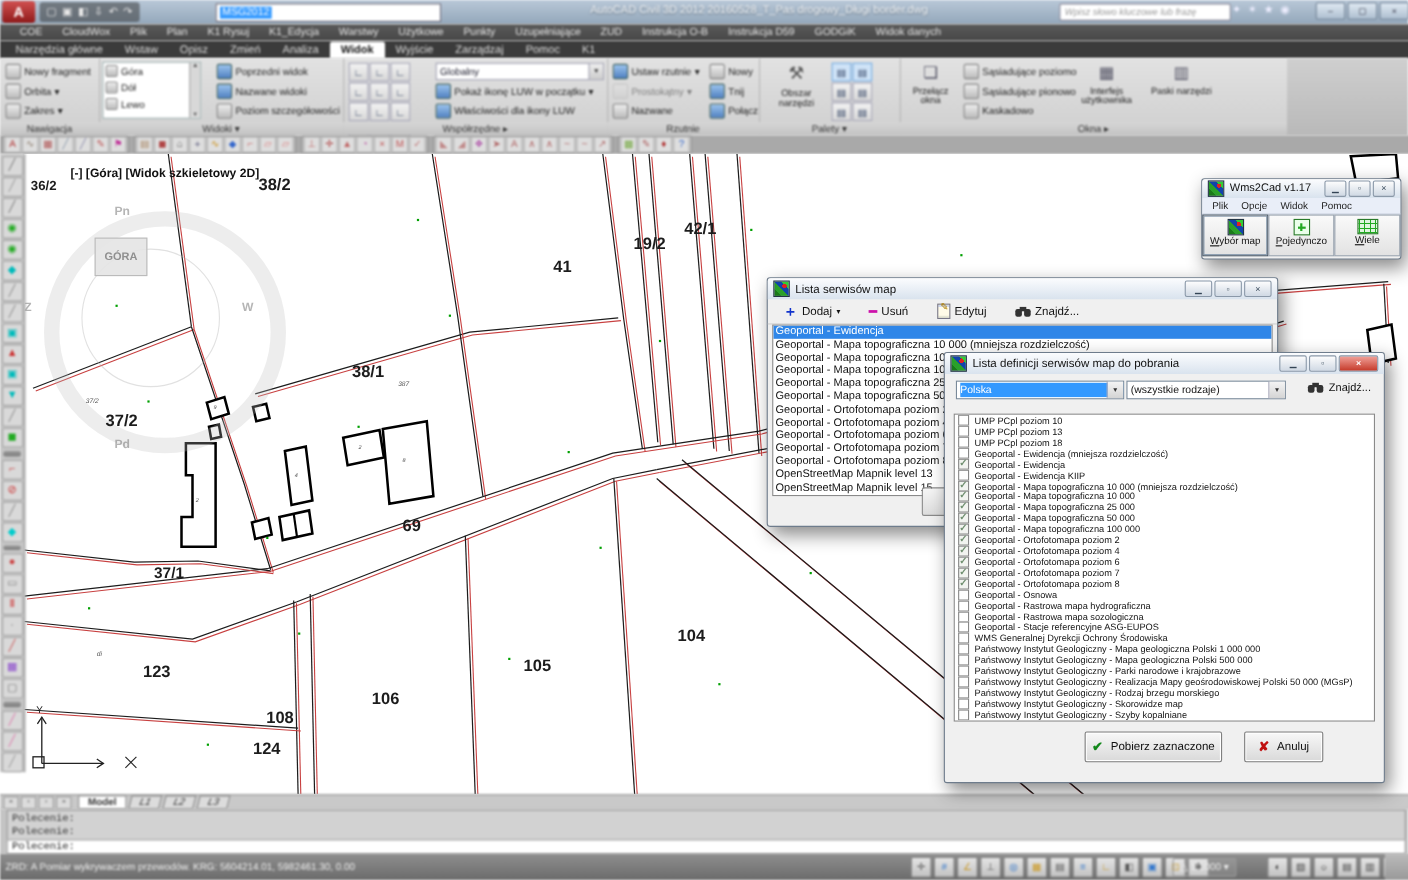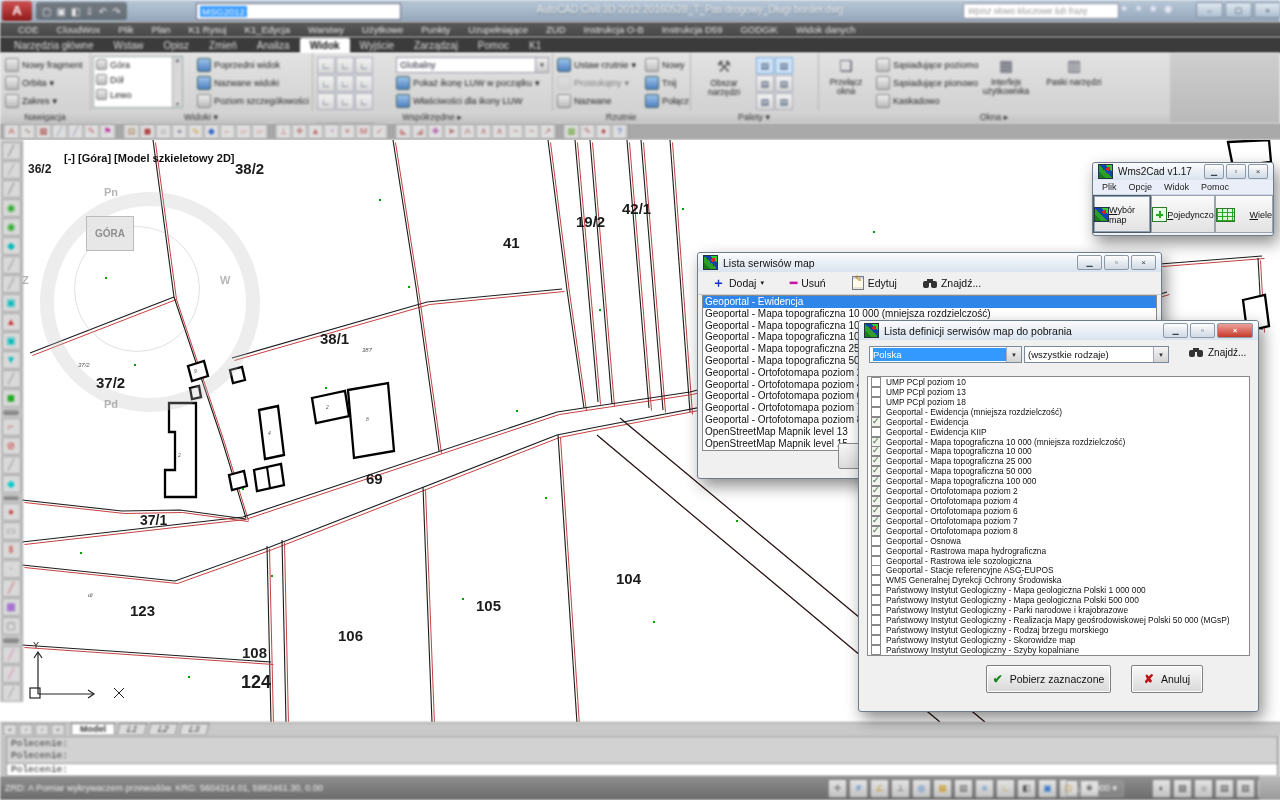--- a/index.html
+++ b/index.html
@@ -108,21 +108,21 @@
   .binoc{position:relative;display:inline-block;width:14px;height:9px;flex:none;
          background:linear-gradient(#333,#333) 4px 0/6px 4px no-repeat;}
   .binoc::before,.binoc::after{content:"";position:absolute;top:2px;width:6px;height:7px;background:#333;border-radius:2px;}
   .binoc::before{left:0;} .binoc::after{right:0;}
   
   #wmswin .menu{height:14px;background:#e9eef8;border-bottom:1px solid #cdd5e2;display:flex;gap:2px;
                 align-items:center;padding-left:4px;font-size:9px;color:#222;}
   #wmswin .menu span{padding:0 5px;}
   #wms-buttons{display:flex;height:38px;}
   .wmsbtn{flex:1;border:1px solid #9aa4b0;background:linear-gradient(#fafafa,#e2e2e2);margin:0;
-          display:flex;flex-direction:row;align-items:center;justify-content:space-between;padding:3px 0 2px;font-size:9px;color:#111;}
+          display:flex;flex-direction:column;align-items:center;padding:3px 0 2px;font-size:9px;color:#111;}
   .wmsbtn.sel{border:1px solid #4b5a6a;box-shadow:inset 0 0 0 1px #8fa0b2;}
   .ico-single{width:13px;height:13px;border:1px solid #2a7a2a;background:
       linear-gradient(#2a2,#2a2) center/7px 2px no-repeat,
       linear-gradient(#2a2,#2a2) center/2px 7px no-repeat,#eaffea;}
   .ico-multi{width:17px;height:12px;border:1px solid #2a7a2a;background:
       repeating-linear-gradient(0deg,#2a2 0 1px,transparent 1px 4px),
       repeating-linear-gradient(90deg,#2a2 0 1px,transparent 1px 5px),#dff5df;}
   
   #dlg1-toolbar{height:22px;display:flex;align-items:center;gap:26px;padding-left:14px;font-size:10.5px;color:#111;
                 border-bottom:1px solid #d0d0d0;}
@@ -518,39 +518,39 @@
         <rect x="1071" y="201" width="2" height="2" fill="#00a000"></rect>
         <rect x="58" y="412" width="2" height="2" fill="#00a000"></rect>
       </svg>
     <div id="compass" class="abs"></div>
     <div id="compass-inner" class="abs"></div>
     <div id="gora-box" class="abs">GÓRA</div>
     <div class="cmp" style="left:82px;top:46px;">Pn</div>
     <div class="cmp" style="left:82px;top:258px;">Pd</div>
     <div class="cmp" style="left:198px;top:134px;">W</div>
     <div class="cmp" style="left:0px;top:134px;">Z</div>
-    <div id="vplabel" class="abs">[-] [Góra] [Model szkieletowy 2D]</div>
+    <div id="vplabel" class="abs">[-] [Góra] [Widok szkieletowy 2D]</div>
     <div id="maplabels">
         <div class="maplabel" style="left: 6px; top: 22px; font-size: 12px;">36/2</div>
         <div class="maplabel" style="left: 213px; top: 20px; font-size: 15px;">38/2</div>
         <div class="maplabel" style="left: 600px; top: 60px; font-size: 15px;">42/1</div>
         <div class="maplabel" style="left: 554px; top: 73px; font-size: 15px;">19/2</div>
         <div class="maplabel" style="left: 460px; top: 94px; font-size: 15px; margin-left: 21px;">41</div>
         <div class="maplabel" style="left: 298px; top: 190px; font-size: 15px;">38/1</div>
         <div class="maplabel tiny" style="left: 340px; top: 207px; font-size: 6px;">387</div>
         <div class="maplabel tiny" style="left: 56px; top: 222px; font-size: 6px;">37/2</div>
         <div class="maplabel" style="left: 74px; top: 234px; font-size: 15px;">37/2</div>
         <div class="maplabel" style="left: 118px; top: 372px; font-size: 14px;">37/1</div>
         <div class="maplabel" style="left: 344px; top: 330px; font-size: 15px;">69</div>
         <div class="maplabel" style="left: 594px; top: 430px; font-size: 15px;">104</div>
         <div class="maplabel" style="left: 454px; top: 457px; font-size: 15px;">105</div>
         <div class="maplabel" style="left: 316px; top: 487px; font-size: 15px;">106</div>
         <div class="maplabel" style="left: 220px; top: 504px; font-size: 15px;">108</div>
         <div class="maplabel" style="left: 108px; top: 462px; font-size: 15px;">123</div>
-        <div class="maplabel" style="left: 208px; top: 532px; font-size: 18px; margin-left: 11px;">124</div>
+        <div class="maplabel" style="left: 208px; top: 532px; font-size: 15px;">124</div>
         <div class="maplabel tiny" style="left: 66px; top: 452px; font-size: 6px;">di</div>
         <div class="maplabel tiny" style="left: 156px; top: 312px; font-size: 5px;">2</div>
         <div class="maplabel tiny" style="left: 172px; top: 228px; font-size: 5px;">9</div>
         <div class="maplabel tiny" style="left: 246px; top: 290px; font-size: 5px;">4</div>
         <div class="maplabel tiny" style="left: 344px; top: 276px; font-size: 5px;">8</div>
         <div class="maplabel tiny" style="left: 304px; top: 264px; font-size: 5px;">2</div>
       </div>
   </div>
 
   <div id="left-toolbar" class="abs blurz">
@@ -808,21 +808,21 @@
         <div class="d2row">
           <span class="cbx"></span>
           <span>Geoportal - Osnowa</span>
         </div>
         <div class="d2row">
           <span class="cbx"></span>
           <span>Geoportal - Rastrowa mapa hydrograficzna</span>
         </div>
         <div class="d2row">
           <span class="cbx"></span>
-          <span>Geoportal - Rastrowa iele sozologiczna</span>
+          <span>Geoportal - Rastrowa mapa sozologiczna</span>
         </div>
         <div class="d2row">
           <span class="cbx"></span>
           <span>Geoportal - Stacje referencyjne ASG-EUPOS</span>
         </div>
         <div class="d2row">
           <span class="cbx"></span>
           <span>WMS Generalnej Dyrekcji Ochrony Środowiska</span>
         </div>
         <div class="d2row">

